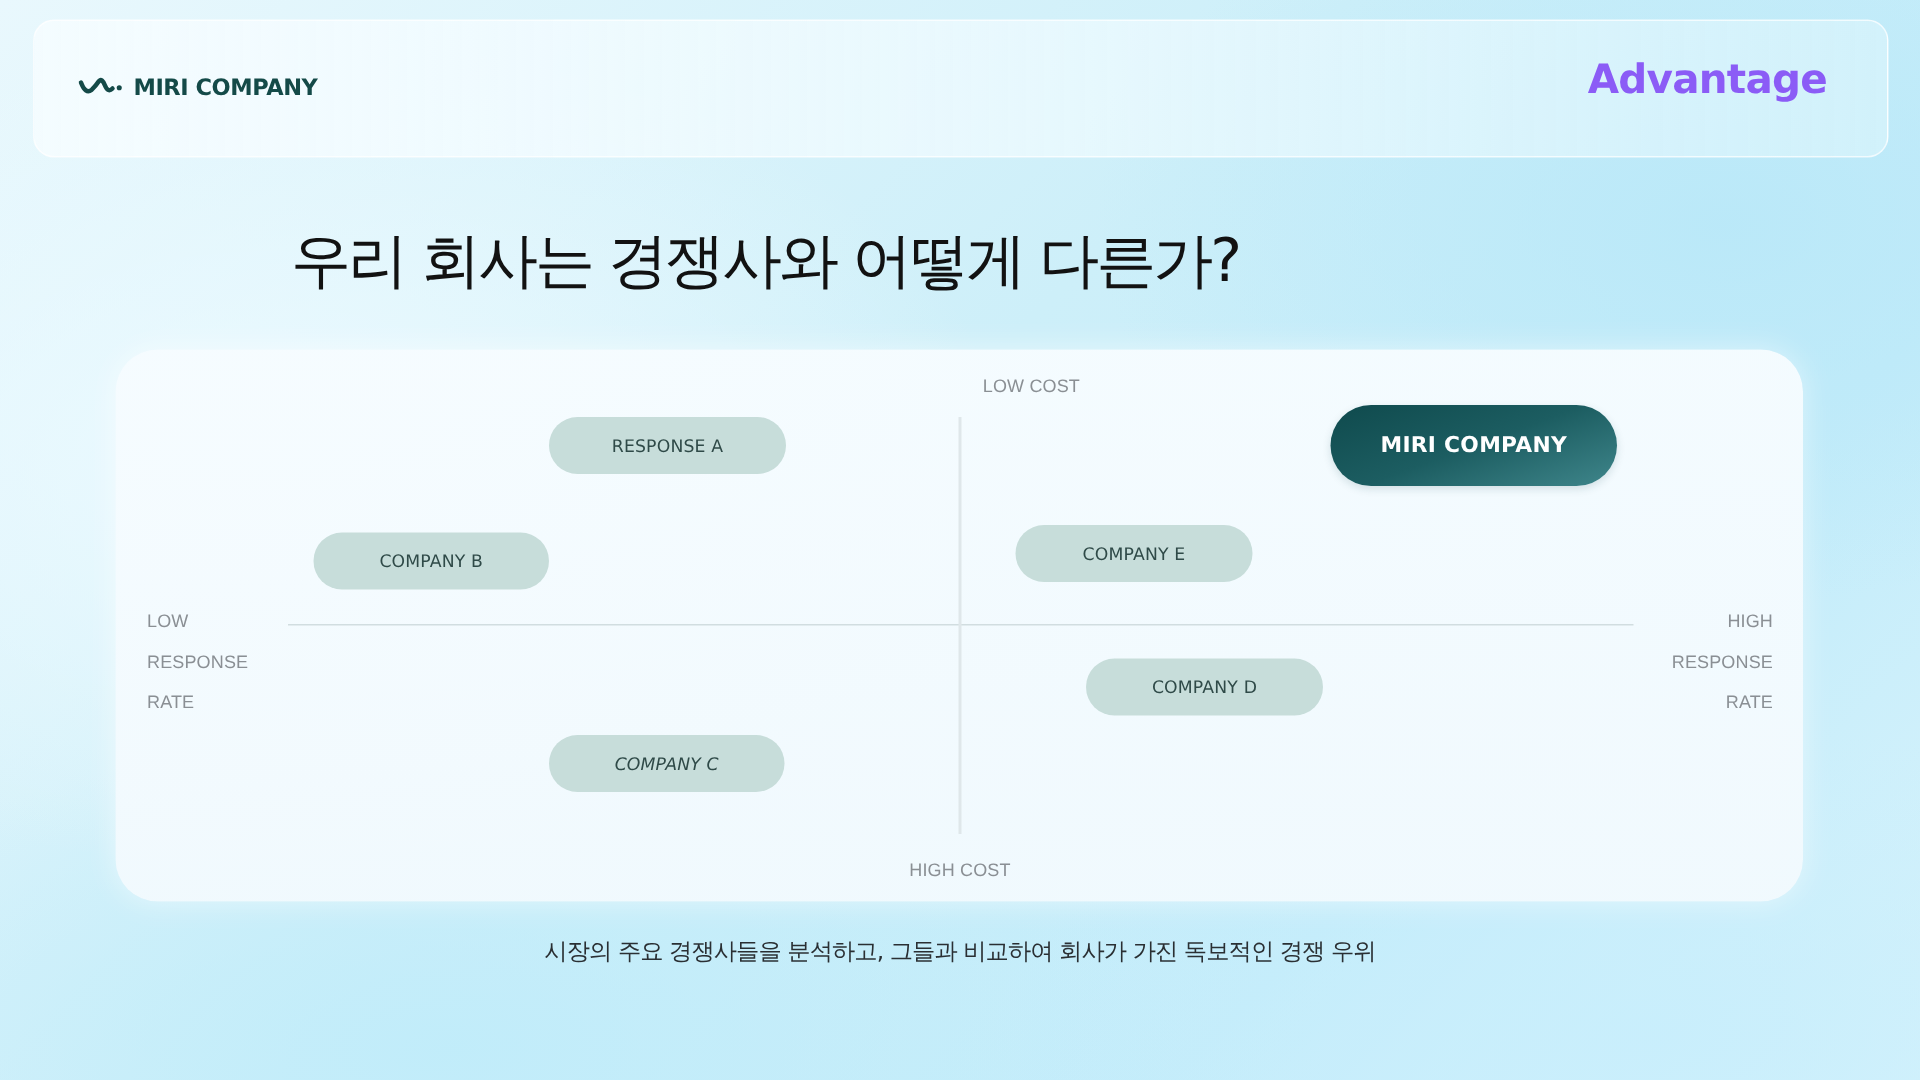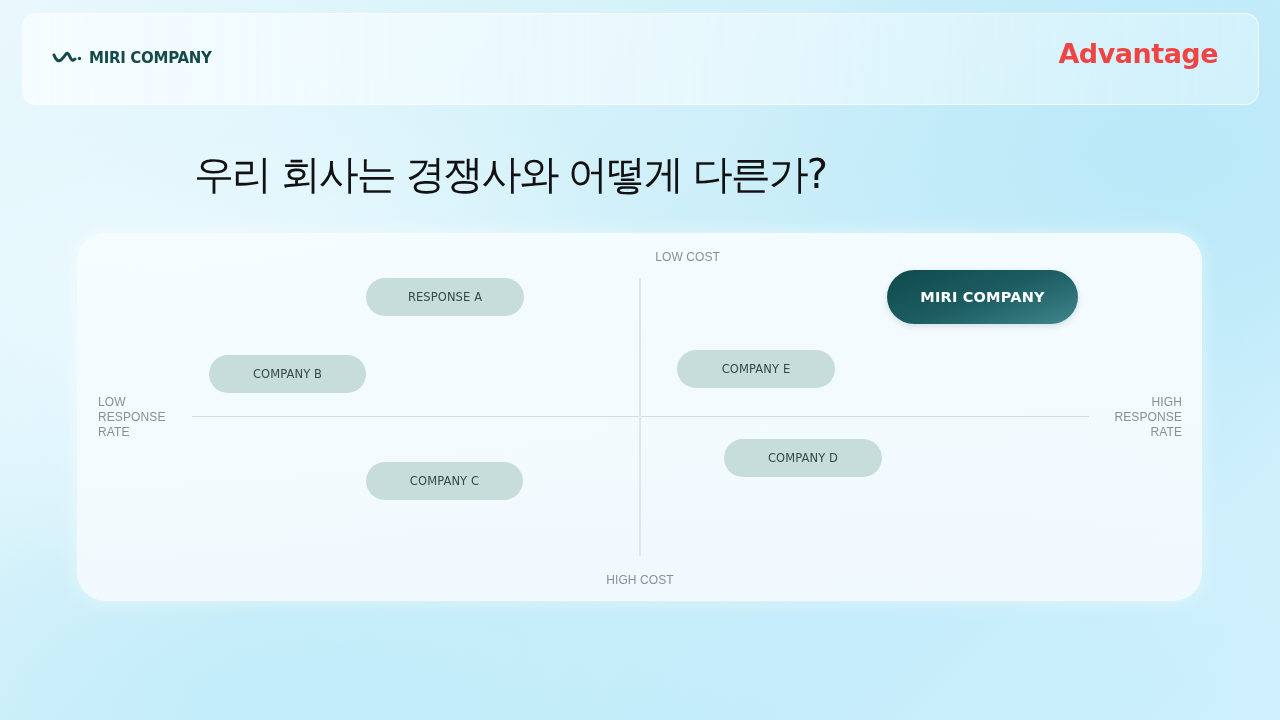--- a/index.html
+++ b/index.html
@@ -38,21 +38,21 @@
       letter-spacing: -0.3px;
       color: #144a48;
     }
     .section-label {
       position: absolute;
       right: 62px; top: 38px;
       font-family: "DejaVu Sans", sans-serif;
       font-weight: bold;
       font-size: 27px;
       letter-spacing: -0.5px;
-      color: #ef4444;
+      color: #8b5cf6;
     }
 
     
     .title {
       position: absolute;
       left: 0; top: 146px; width: 1020px;
       text-align: center;
       font-family: "DejaVu Sans", sans-serif;
       font-size: 40px;
       font-weight: normal;
@@ -87,21 +87,21 @@
       font-family: "Liberation Sans", sans-serif;
       font-size: 12px;
       color: #8a8f94;
       line-height: 15px;
       letter-spacing: 0.1px;
     }
     .lbl-top { left: 560px; top: 250px; width: 160px; text-align: right; }
     .lbl-bottom { left: 560px; top: 573px; width: 160px; text-align: center; }
     .lbl-left { left: 98px; top: 395px; text-align: left; }
     .lbl-right { left: 1082px; top: 395px; width: 100px; text-align: right; }
-    .lbl-line { display: block; }
+    .lbl-line { display: block; margin-top: 12px; }
 
     .pill {
       position: absolute;
       height: 38px;
       border-radius: 19px;
       background: #c7ddda;
       color: #2f4a48;
       font-family: "DejaVu Sans", sans-serif;
       font-size: 11.5px;
       letter-spacing: 0.1px;
@@ -170,18 +170,19 @@
 <div class="axis-label lbl-right">
   <span class="lbl-line">HIGH</span>
   <span class="lbl-line">RESPONSE</span>
   <span class="lbl-line">RATE</span>
 </div>
 
 <div class="pill-hero">MIRI COMPANY</div>
 
 <div class="pill" style="left:366px; top:278px; width:158px;">RESPONSE A</div>
 <div class="pill" style="left:209px; top:355px; width:157px;">COMPANY B</div>
-<div class="pill" style="left:366px; top:462px; width:157px;">COMPANY C</div>
+<div class="pill" style="left:366px; top:490px; width:157px;font-style:italic;">COMPANY C</div>
 <div class="pill" style="left:724px; top:439px; width:158px;">COMPANY D</div>
 <div class="pill" style="left:677px; top:350px; width:158px;">COMPANY E</div>
 
 <div class="desc">
+  <span>시장의 주요 경쟁사들을 분석하고, 그들과 비교하여 회사가 가진 독보적인 경쟁 우위</span>
 </div>
 
 </body></html>

